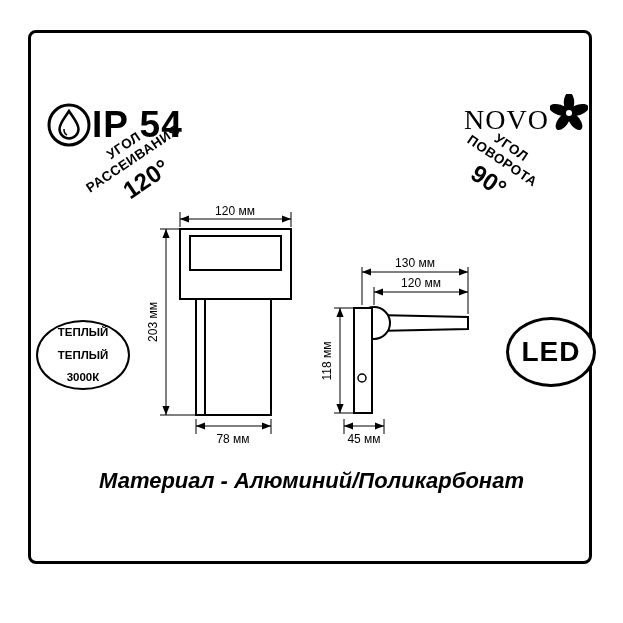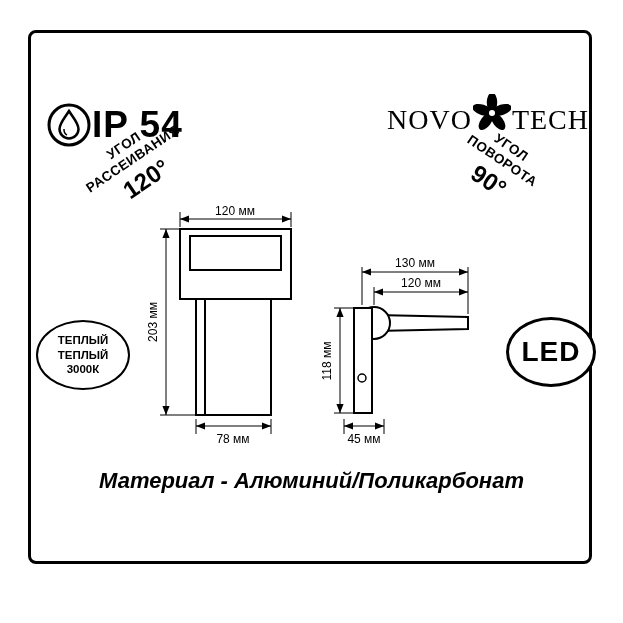--- a/index.html
+++ b/index.html
@@ -39,21 +39,21 @@
   }
   .angle-label.left { left:55px; top:134px; width:164px; transform:rotate(-34deg); }
   .angle-label.right { left:418px; top:136px; width:160px; transform:rotate(34deg); }
   .al-small { font-size:13.5px; line-height:1.2; letter-spacing:.5px; }
   .al-big { font-size:24px; margin-top:2px; }
   
   .oval {
     position:absolute; border-radius:50%;
     display:flex; flex-direction:column;
     align-items:center; justify-content:center;
-    font-weight:bold; background:#fff;
+    font-weight:bold; background:#fff;gap:8px;
   }
   .oval.warm {
     left:36px; top:320px; width:90px; height:66px;
     border:2px solid #000; font-size:11.5px; line-height:1.3;
   }
   .oval.led {
     left:506px; top:317px; width:84px; height:64px;
     border:3px solid #000; font-size:28px; letter-spacing:1px;text-align:right;
   }
   
@@ -90,21 +90,20 @@
   <svg class="flower" width="38" height="38" viewBox="-20 -20 40 40">
     <g fill="#000">
       <ellipse cx="0" cy="-11" rx="5.5" ry="10.5"></ellipse>
       <ellipse cx="0" cy="-11" rx="5.5" ry="10.5" transform="rotate(72)"></ellipse>
       <ellipse cx="0" cy="-11" rx="5.5" ry="10.5" transform="rotate(144)"></ellipse>
       <ellipse cx="0" cy="-11" rx="5.5" ry="10.5" transform="rotate(216)"></ellipse>
       <ellipse cx="0" cy="-11" rx="5.5" ry="10.5" transform="rotate(288)"></ellipse>
       <circle cx="0" cy="0" r="3.2" fill="#fff"></circle>
     </g>
   </svg>
-  <span class="brand-text">TECH</span>
 </div>
 
 <div class="angle-label left">
   <div class="al-small">УГОЛ</div>
   <div class="al-small">РАССЕИВАНИЯ</div>
   <div class="al-big">120°</div>
 </div>
 
 <div class="angle-label right">
   <div class="al-small">УГОЛ</div>

